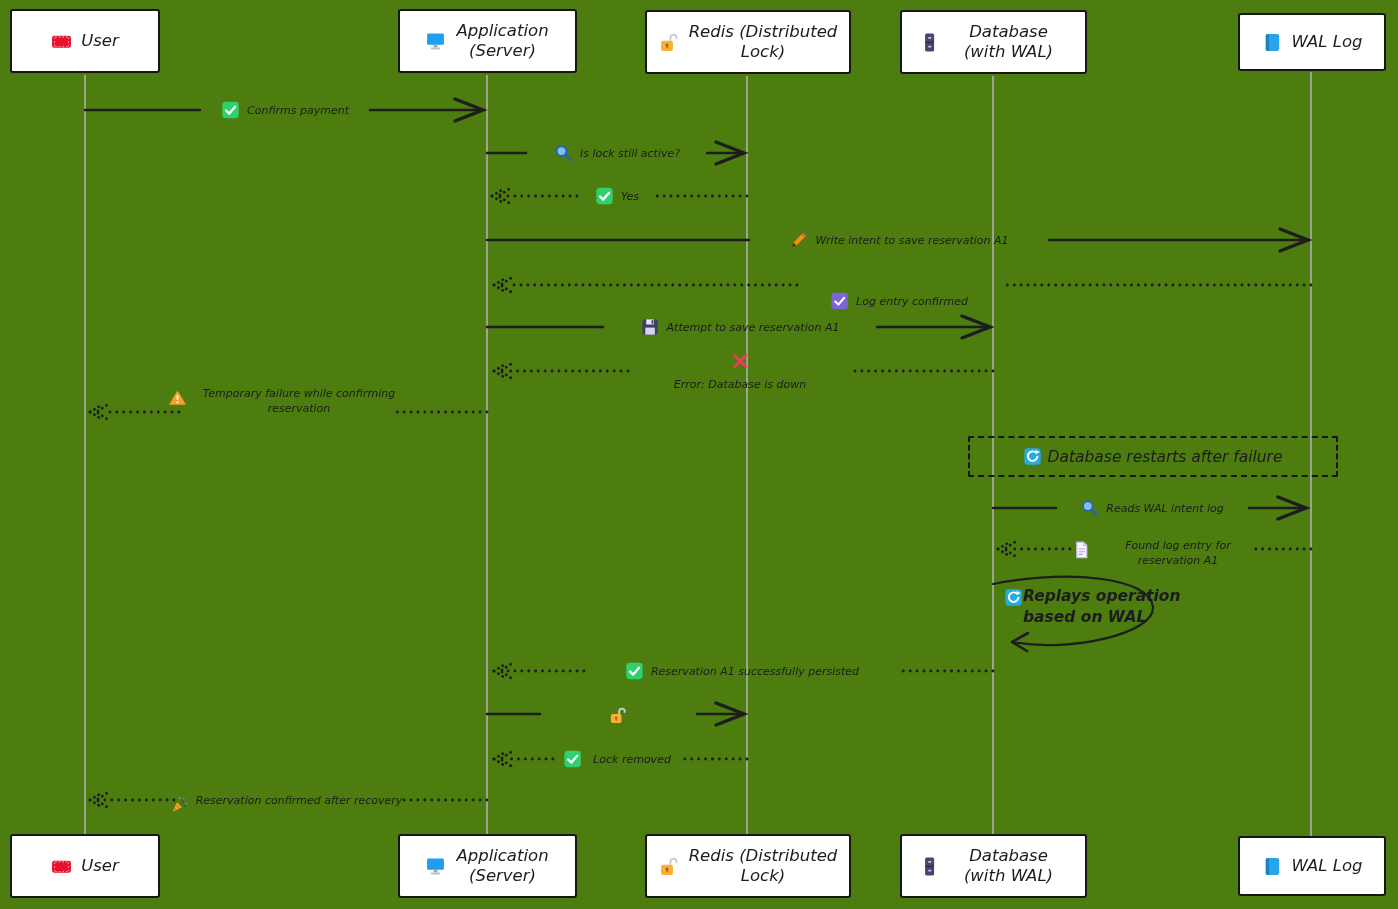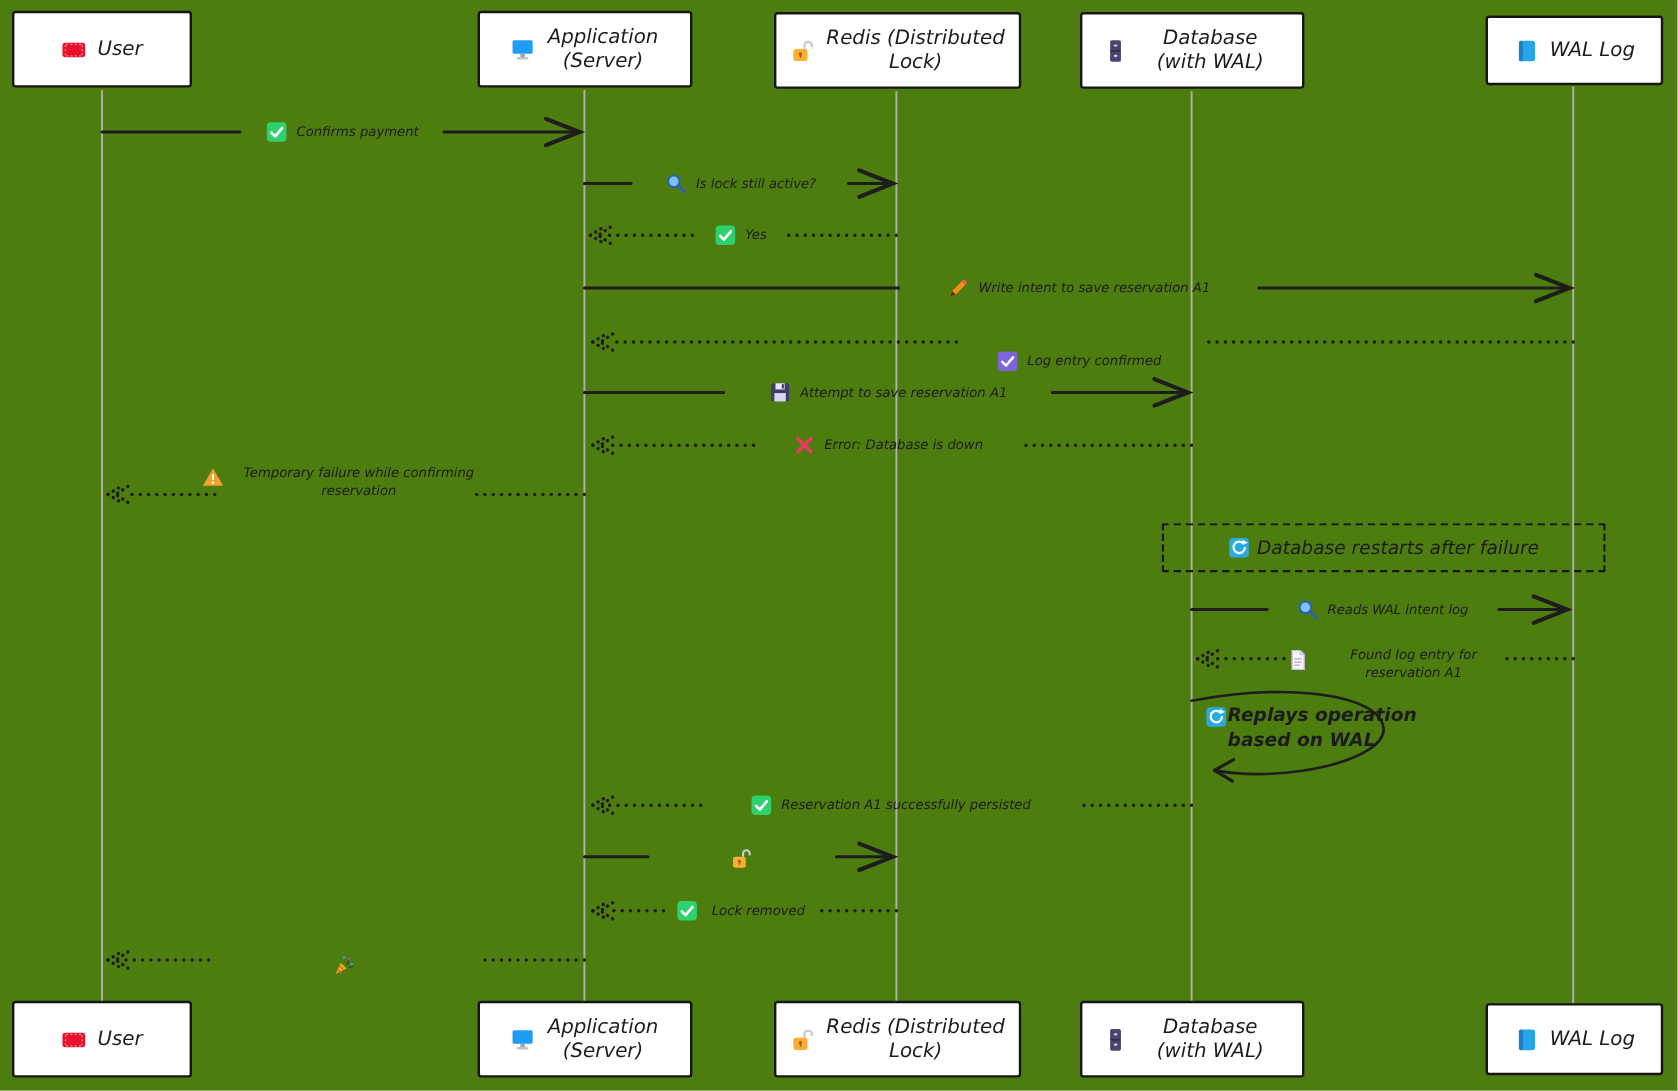--- a/index.html
+++ b/index.html
@@ -301,21 +301,21 @@
   </div>
   <div class="msg" style="left:740px;top:327px;">
     <i class="ic"><svg viewBox="0 0 20 20" width="100%" height="100%">
           <rect x="2" y="2" width="16" height="16" rx="2.3" fill="#403e66"></rect>
           <rect x="6" y="2" width="8" height="5.4" fill="#e9e8f6"></rect>
           <rect x="11.5" y="2.8" width="1.9" height="3.7" fill="#403e66"></rect>
           <rect x="5" y="10.6" width="10" height="7.4" fill="#d8d6ee"></rect>
         </svg></i>
     <span>Attempt to save reservation A1</span>
   </div>
-  <div class="msg" style="left:740px;top:371px;">
+  <div class="msg" style="left:740px;top:371px;flex-direction:column;">
     <i class="ic"><svg viewBox="0 0 20 20" width="100%" height="100%">
           <path d="M4.2 4.2 L15.8 15.8 M15.8 4.2 L4.2 15.8" stroke="#ef3a5d" stroke-width="3.1" stroke-linecap="round"></path>
         </svg></i>
     <span>Error: Database is down</span>
   </div>
   <div class="msg wrap" style="left:286px;top:402px;width:250px;">
     <i class="ic"><svg viewBox="0 0 20 20" width="100%" height="100%">
           <path d="M10 2.1 L18.9 17.2 H1.1 Z" fill="#f7a12c"></path>
           <rect x="9.1" y="6.8" width="1.8" height="5.4" rx="0.9" fill="#fff"></rect>
           <circle cx="10" cy="14.5" r="1.15" fill="#fff"></circle>
@@ -365,20 +365,21 @@
   </div>
   <div class="msg wrap" style="left:286px;top:804px;width:270px;">
     <i class="ic"><svg viewBox="0 0 20 20" width="100%" height="100%">
           <path d="M2.8 17.6 L7.4 7.6 L12.6 12.8 Z" fill="#f7a12c"></path>
           <path d="M4.6 13.6 l3.6 3.6 M6.2 10.4 l3.8 3.8" stroke="#c96c1e" stroke-width="0.9"></path>
           <circle cx="14.2" cy="4.8" r="1.3" fill="#e84d8a"></circle>
           <circle cx="17" cy="9.2" r="1.2" fill="#29abe2"></circle>
           <circle cx="10.2" cy="3.2" r="1.2" fill="#29abe2"></circle>
           <path d="M12.6 8.8 q2.2-1.6 1.2-3.8 M14.6 11.6 q2 0.4 3.2-1.2" stroke="#3b3651" stroke-width="1" fill="none" stroke-linecap="round"></path>
         </svg></i>
+    <span style="max-width:225px;">Reservation confirmed after recovery</span>
   </div>
 
   <div class="note">
     <i class="ic"><svg viewBox="0 0 20 20" width="100%" height="100%">
           <rect x="1.4" y="1.4" width="17.2" height="17.2" rx="3.6" fill="#29abe2"></rect>
           <path d="M13.9 6.3 A5 5 0 1 0 15.1 10.2" fill="none" stroke="#fff" stroke-width="2" stroke-linecap="round"></path>
           <path d="M13 2.9 l1 4 3.9-1.3 z" fill="#fff"></path>
         </svg></i>
     <span>Database restarts after failure</span>
   </div>

